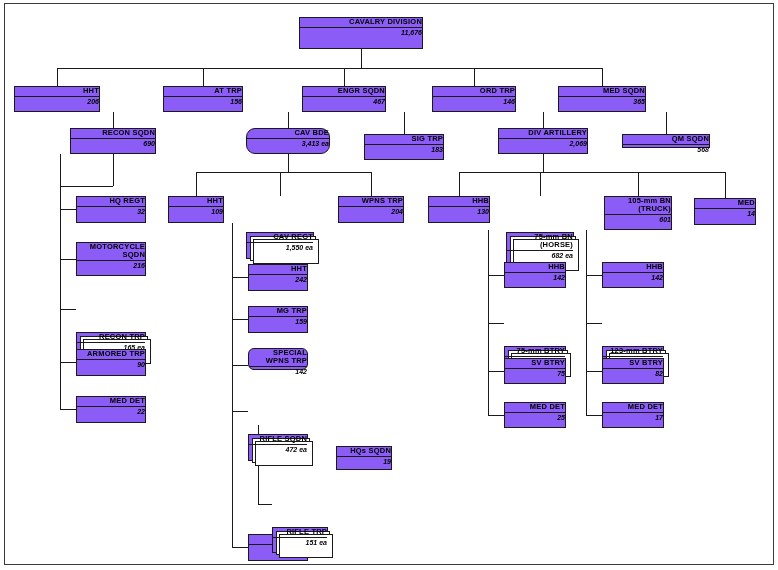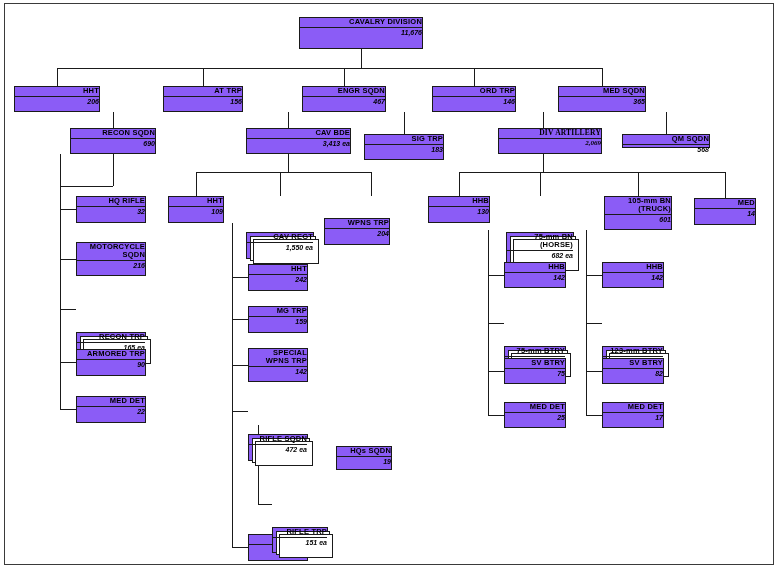--- a/index.html
+++ b/index.html
@@ -161,38 +161,38 @@
         <span class="qt">146</span>
       </div>
       <div class="box sep" style="left: 558px; top: 86px; width: 88px; height: 26px;">
         <span class="nm">MED  SQDN</span>
         <span class="qt">365</span>
       </div>
       <div class="box sep" style="left: 70px; top: 128px; width: 86px; height: 26px;">
         <span class="nm">RECON SQDN</span>
         <span class="qt">690</span>
       </div>
-      <div class="box sep" style="left: 246px; top: 128px; width: 105px; height: 26px;">
+      <div class="box sep" style="left: 246px; top: 128px; width: 84px; height: 26px; border-radius: 9px;">
         <span class="nm">CAV BDE</span>
         <span class="qt">3,413 ea</span>
       </div>
       <div class="box sep" style="left: 364px; top: 134px; width: 80px; height: 26px;">
         <span class="nm">SIG  TRP</span>
         <span class="qt">183</span>
       </div>
-      <div class="box sep" style="left: 498px; top: 128px; width: 104px; height: 26px; font-family: Liberation Serif, serif;">
+      <div class="box sep" style="left: 498px; top: 128px; width: 90px; height: 26px;">
         <span class="nm">DIV ARTILLERY</span>
         <span class="qt">2,069</span>
       </div>
       <div class="box sep" style="left: 622px; top: 134px; width: 88px; height: 14px;">
         <span class="nm">QM SQDN</span>
         <span class="qt">568</span>
       </div>
       <div class="box sep" style="left: 76px; top: 196px; width: 70px; height: 27px;">
-        <span class="nm">HQ RIFLE</span>
+        <span class="nm">HQ REGT</span>
         <span class="qt">32</span>
       </div>
       <div class="box sep" style="left: 76px; top: 242px; width: 70px; height: 34px;">
         <span class="nm wrap">MOTORCYCLE SQDN</span>
         <span class="qt">216</span>
       </div>
       <div class="box sep stack" style="left: 76px; top: 296px; width: 70px; height: 27px;">
         <span class="nm">RECON TRP</span>
         <span class="qt">165 ea</span>
       </div>
@@ -205,33 +205,33 @@
         <span class="qt">22</span>
       </div>
       <div class="box sep" style="left: 168px; top: 196px; width: 56px; height: 27px;">
         <span class="nm">HHT</span>
         <span class="qt">109</span>
       </div>
       <div class="box sep stack" style="left: 246px; top: 196px; width: 68px; height: 27px;">
         <span class="nm">CAV REGT</span>
         <span class="qt">1,550 ea</span>
       </div>
-      <div class="box sep" style="left: 324px; top: 196px; width: 66px; height: 27px; margin-top: 22px;">
+      <div class="box sep" style="left: 338px; top: 196px; width: 66px; height: 27px;">
         <span class="nm">WPNS TRP</span>
         <span class="qt">204</span>
       </div>
       <div class="box sep" style="left: 248px; top: 264px; width: 60px; height: 27px;">
         <span class="nm">HHT</span>
         <span class="qt">242</span>
       </div>
       <div class="box sep" style="left: 248px; top: 306px; width: 60px; height: 27px;">
         <span class="nm">MG TRP</span>
         <span class="qt">159</span>
       </div>
-      <div class="box sep" style="left: 248px; top: 348px; width: 60px; height: 34px;">
+      <div class="box sep" style="left: 248px; top: 348px; width: 60px; height: 22px; border-radius: 6px;">
         <span class="nm wrap">SPECIAL WPNS TRP</span>
         <span class="qt">142</span>
       </div>
       <div class="box sep stack" style="left: 248px; top: 398px; width: 60px; height: 27px;">
         <span class="nm">RIFLE SQDN</span>
         <span class="qt">472 ea</span>
       </div>
       <div class="box sep" style="left: 248px; top: 534px; width: 60px; height: 27px;">
         <span class="nm">MED DET</span>
         <span class="qt">63</span>

